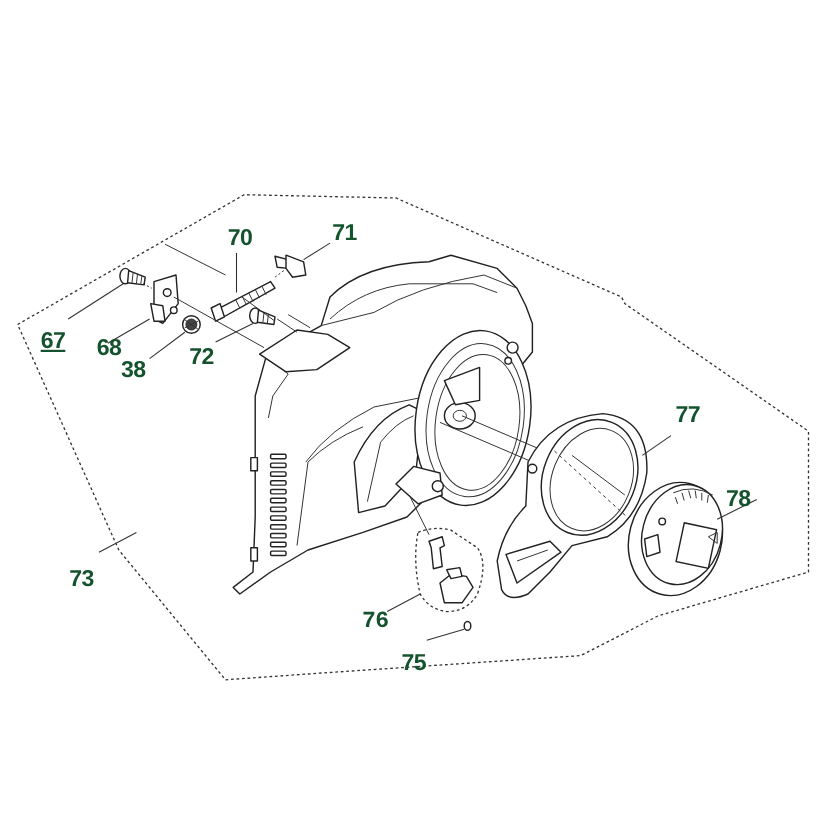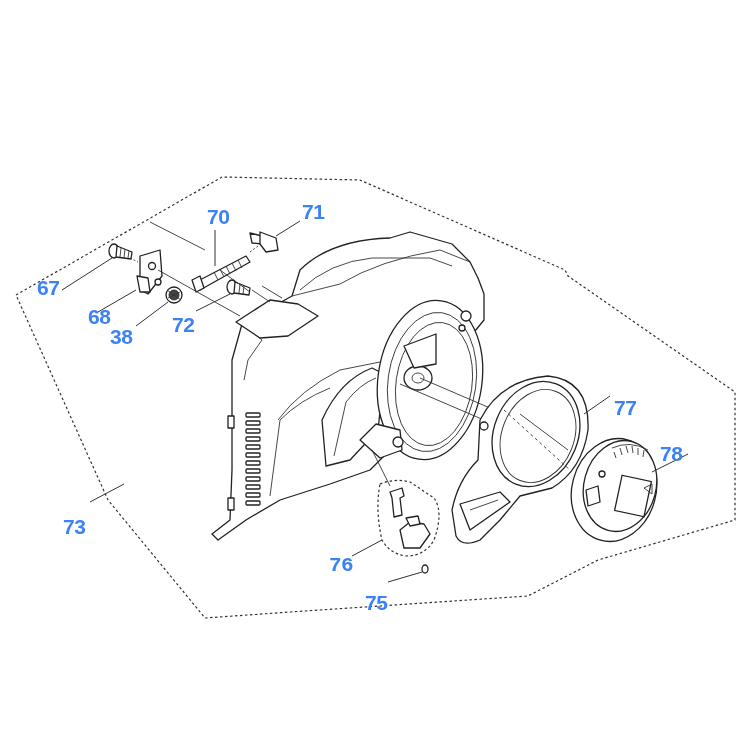--- a/index.html
+++ b/index.html
@@ -1,18 +1,18 @@
 <!DOCTYPE html>
 <html><head>
 <meta charset="utf-8">
 <style>
   html, body { margin: 0; padding: 0; background: #ffffff; }
   body { width: 750px; height: 750px; overflow: hidden; position: relative; font-family: "Liberation Sans", sans-serif; }
   #diagram { position: absolute; left: 0; top: 0; width: 750px; height: 750px; }
-  .callout { position: absolute; font-family: "Liberation Sans", sans-serif; font-weight: bold; font-size: 21px; color: #3b82f6; line-height: 1; letter-spacing: -0.5px; }
+  .callout { position: absolute; font-family: "Liberation Sans", sans-serif; font-weight: bold; font-size: 21px; color: #14532d; line-height: 1; letter-spacing: -0.5px; }
   svg .part { fill: #ffffff; stroke: #222222; stroke-width: 1.3; stroke-linejoin: round; stroke-linecap: round; }
   svg .thin { fill: none; stroke: #333333; stroke-width: 0.9; }
   svg .leader { fill: none; stroke: #333333; stroke-width: 1; }
   svg .dash { fill: none; stroke: #333333; stroke-width: 1.2; stroke-dasharray: 2.5 2.5; }
   svg .dark { fill: #444444; stroke: #222222; stroke-width: 0.8; }
 </style>
 </head>
 <body>
 
 <svg id="diagram" viewBox="0 0 750 750" xmlns="http://www.w3.org/2000/svg">
@@ -156,23 +156,23 @@
     <path class="leader" d="M 300 221 L 276 236"></path>
     <path class="leader" d="M 196 311 L 230 294"></path>
     <path class="leader" d="M 90 502 L 124 484"></path>
     <path class="leader" d="M 388 582 L 422 572"></path>
     <path class="leader" d="M 352 556 L 382 540"></path>
     <path class="leader" d="M 610 396 L 584 414"></path>
     <path class="leader" d="M 688 454 L 652 472"></path>
   </g>
 </svg>
 
-<div class="callout" style="left:37px;top:277px;">67</div>
+<div class="callout" style="left:37px;top:299px;text-decoration:underline;">67</div>
 <div class="callout" style="left:88px;top:306px;">68</div>
 <div class="callout" style="left:110px;top:326px;">38</div>
 <div class="callout" style="left:207px;top:206px;">70</div>
 <div class="callout" style="left:302px;top:201px;">71</div>
 <div class="callout" style="left:172px;top:314px;">72</div>
 <div class="callout" style="left:63px;top:476px;margin-top:40px;">73</div>
 <div class="callout" style="left:365px;top:592px;">75</div>
 <div class="callout" style="left:329px;top:555px;font-family:Liberation Mono, monospace;">76</div>
-<div class="callout" style="left:614px;top:397px;">77</div>
+<div class="callout" style="left:614px;top:367px;">77</div>
 <div class="callout" style="left:660px;top:443px;">78</div>
 
 </body></html>

